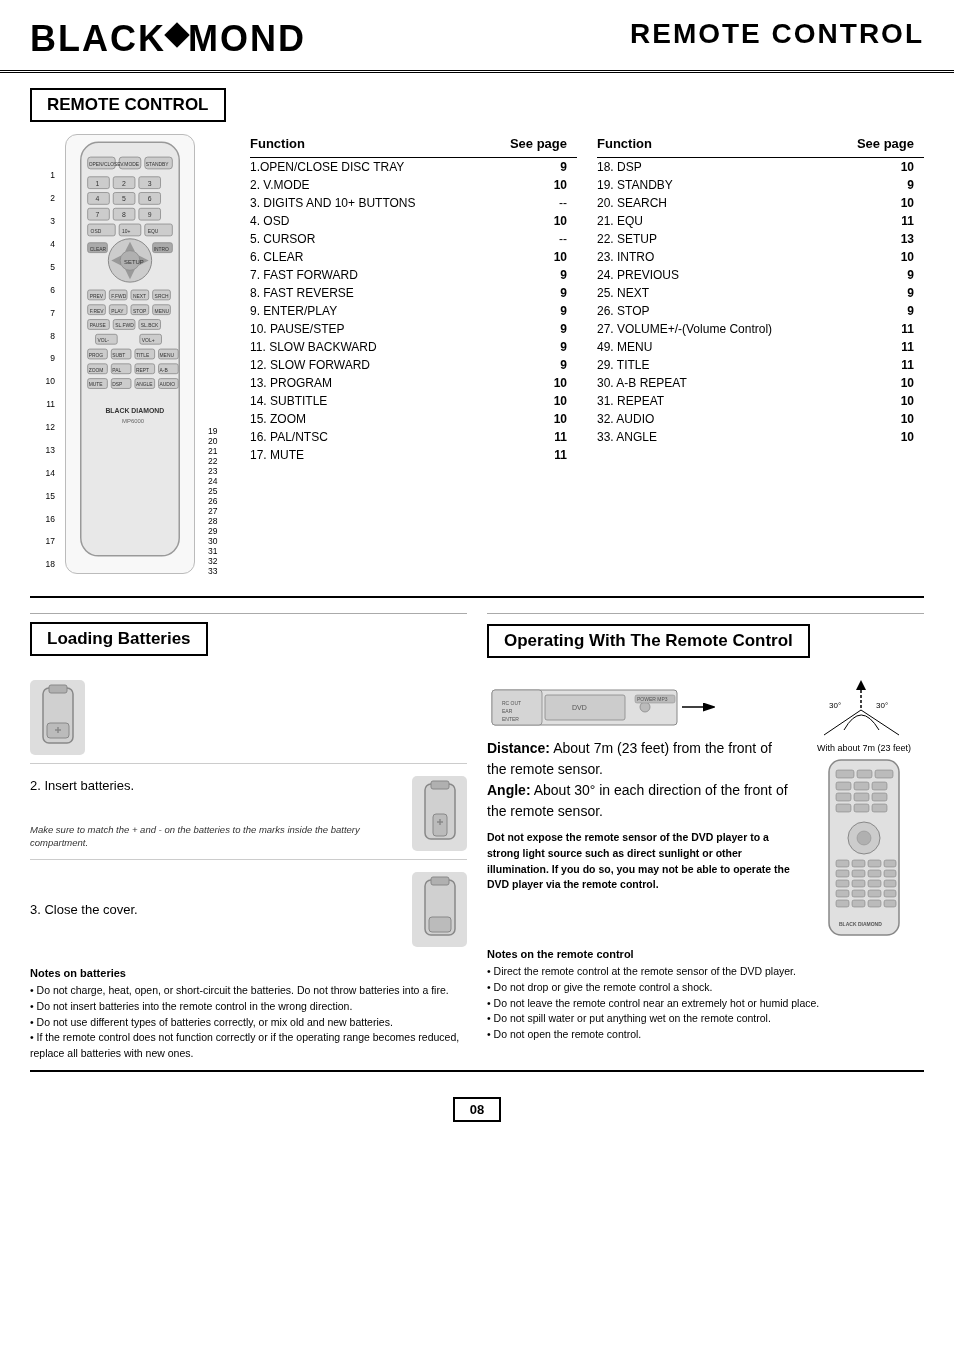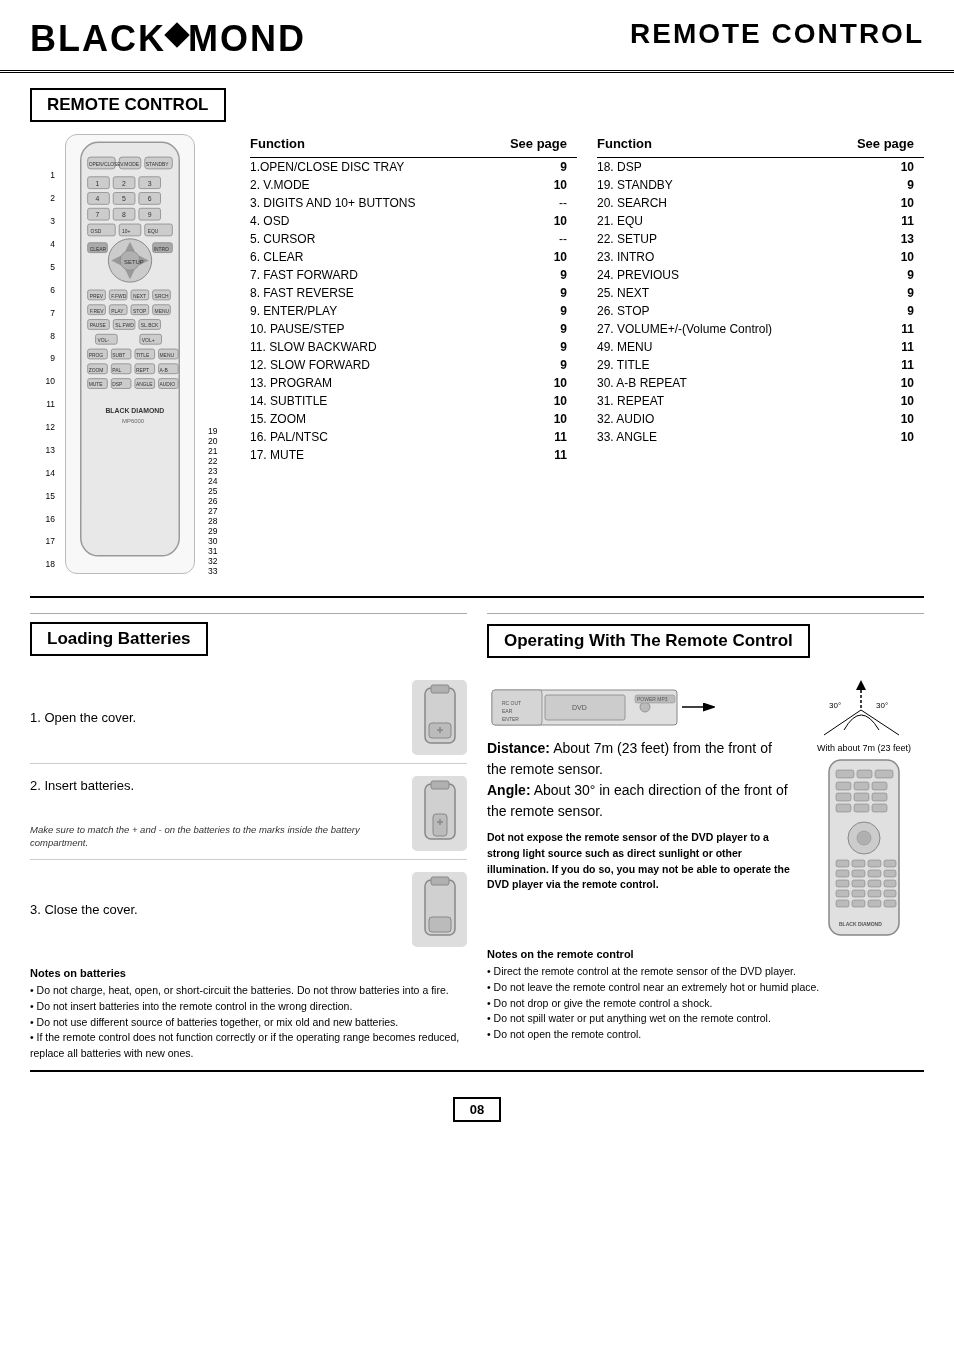--- a/index.html
+++ b/index.html
@@ -614,21 +614,20 @@
 
   <hr class="divider-line">
 
   <div class="bottom-sections">
 
     <div class="loading-section">
       <div class="section-box" style="margin-top:8px;">Loading Batteries</div>
 
       
       <div class="step-row">
-        <div class="step-text">1. Open the cover.</div>
         <div class="step-image">
           <svg width="50" height="70" viewBox="0 0 50 70">
             <rect x="10" y="5" width="30" height="55" rx="6" fill="#d0d0d0" stroke="#888" stroke-width="1.5"></rect>
             <rect x="16" y="2" width="18" height="8" rx="2" fill="#b0b0b0" stroke="#888" stroke-width="1"></rect>
             <rect x="14" y="40" width="22" height="15" rx="3" fill="#bbb" stroke="#888" stroke-width="1"></rect>
             <line x1="22" y1="47" x2="28" y2="47" stroke="#888" stroke-width="1.5"></line>
             <line x1="25" y1="44" x2="25" y2="50" stroke="#888" stroke-width="1.5"></line>
           </svg>
         </div>
       </div>
@@ -662,21 +661,21 @@
           </svg>
         </div>
       </div>
 
       
       <div class="notes-section">
         <div class="notes-title">Notes on batteries</div>
         <ul class="notes-list" id="battery-notes-list">
         <li>Do not charge, heat, open, or short-circuit the batteries. Do not throw batteries into a fire.</li>
             <li>Do not insert batteries into the remote control in the wrong direction.</li>
-            <li>Do not use different source of batteries together, or mix old and new batteries.</li>
+            <li>Do not use different types of batteries correctly, or mix old and new batteries.</li>
             <li>If the remote control does not function correctly or if the operating range becomes reduced, replace all batteries with new ones.</li>
           </ul>
       </div>
     </div>
 
     <div class="operating-section">
       <div class="section-box" style="margin-top:10px;">Operating With The Remote Control</div>
 
       <div class="operating-diagram">
 
@@ -775,22 +774,22 @@
             </svg>
           </div>
         </div>
       </div>
 
       
       <div class="notes-section">
         <div class="notes-title">Notes on the remote control</div>
         <ul class="notes-list" id="remote-notes-list">
         <li>Direct the remote control at the remote sensor of the DVD player.</li>
+            <li>Do not drop or give the remote control a shock.</li>
             <li>Do not leave the remote control near an extremely hot or humid place.</li>
-            <li>Do not drop or give the remote control a shock.</li>
             <li>Do not spill water or put anything wet on the remote control.</li>
             <li>Do not open the remote control.</li>
           </ul>
       </div>
     </div>
   </div>
 
   <hr class="divider-line">
 
   <div class="page-footer">

